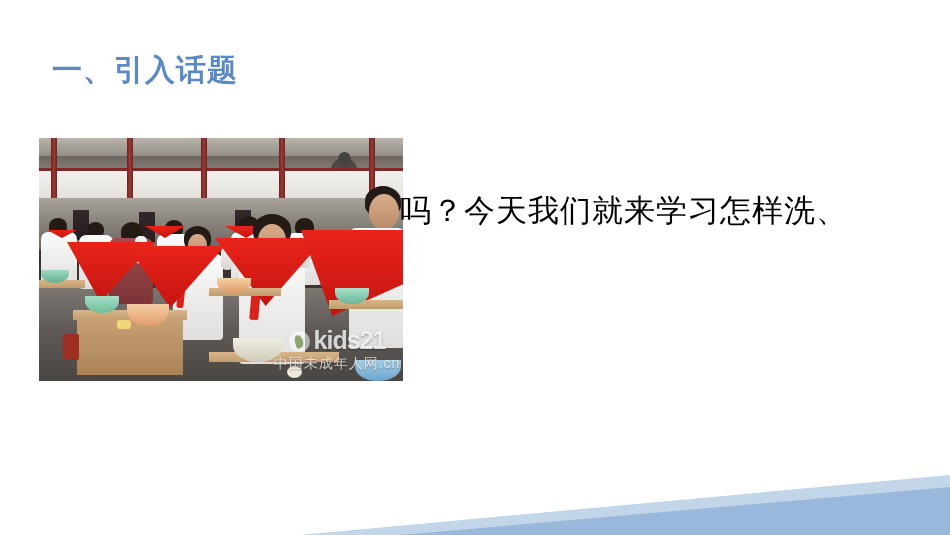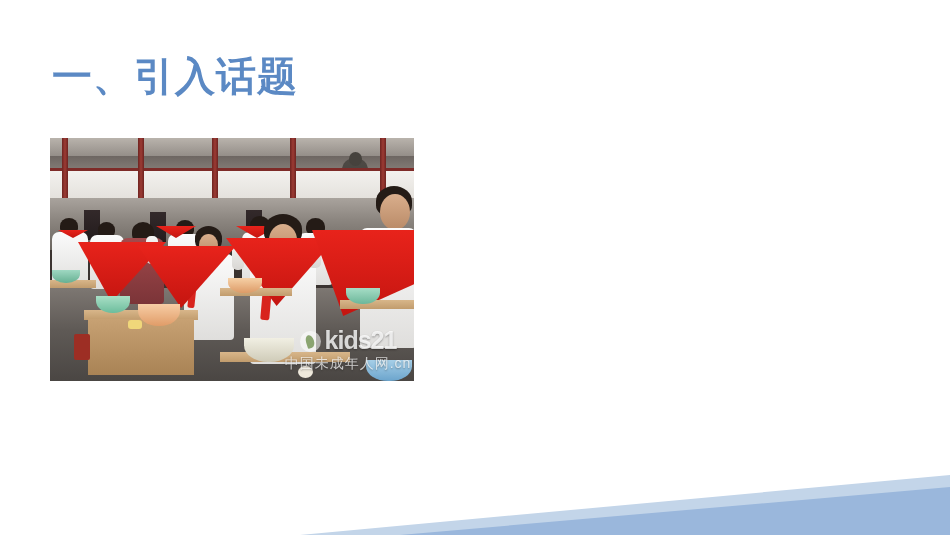--- a/index.html
+++ b/index.html
@@ -22,32 +22,32 @@
     height: 535px;
     background: #ffffff;
     overflow: hidden;
   }
 
   
   #section-heading {
     position: absolute;
     left: 52px;
     top: 52px;
-    font-size: 40px;
+    font-size: 30px;
     font-weight: bold;
     letter-spacing: 1px;
     color: #5b89c4;
     white-space: nowrap;
     line-height: 1.2;
   }
 
   
   #photo-frame {
     position: absolute;
-    left: 50px;
+    left: 39px;
     top: 138px;
     width: 364px;
     height: 243px;
     overflow: hidden;
     background: #3a3330;
   }
   .ph { position: absolute; }
 
   
   .bg-sky {
@@ -311,20 +311,21 @@
 
     <div id="photo-watermark">
       <div id="watermark-main">
         <span id="watermark-mark"></span><span>kids21</span>
       </div>
       <div id="watermark-sub">中国未成年人网.cn</div>
     </div>
   </div>
 
   <div id="body-copy">
+    <span class="line">吗？今天我们就来学习怎样洗、</span>
   </div>
 
   <svg id="ribbon-light" viewBox="0 0 950 62" preserveAspectRatio="none">
     <polygon points="950,2 950,62 300,62" fill="#c3d5e9"></polygon>
   </svg>
   <svg id="ribbon-dark" viewBox="0 0 950 48" preserveAspectRatio="none">
     <polygon points="950,0 950,48 400,48" fill="#9ab7dc"></polygon>
   </svg>
 
 </div>

